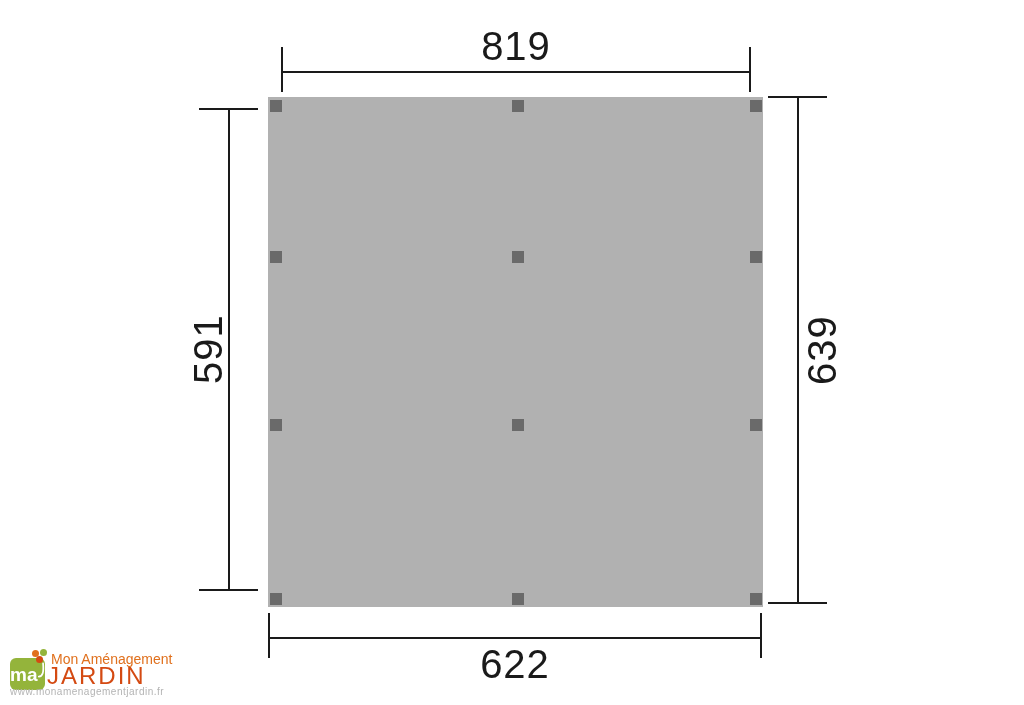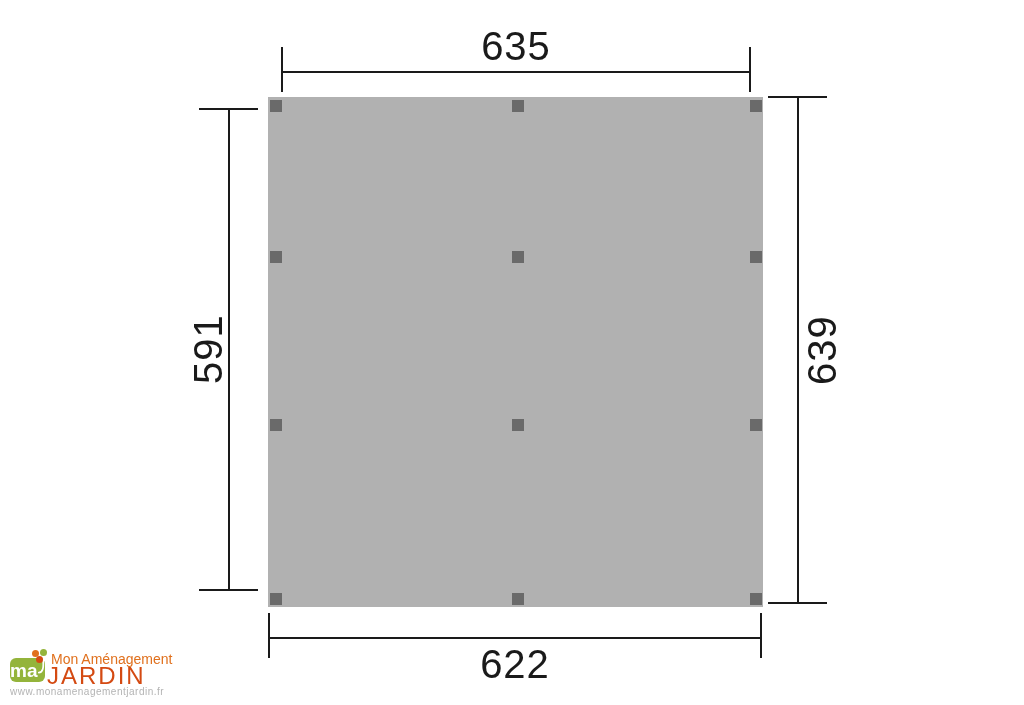--- a/index.html
+++ b/index.html
@@ -14,21 +14,21 @@
   .dline.h{height:2px;} .dline.v{width:2px;}
   .tick.v{width:2px;height:45px;} .tick.h{height:2px;width:59px;}
   .dim-label{
     position:absolute;font-size:40px;line-height:1;color:var(--ink,#1a1a1a);
     white-space:nowrap;transform:translate(-50%,-50%);letter-spacing:1px;
   }
   .dim-label.rot{transform:translate(-50%,-50%) rotate(-90deg);}
   
   .logo{position:absolute;left:0;top:640px;width:220px;height:65px;}
   .logo-box{
-    position:absolute;left:10px;top:18px;width:35px;height:24px;border-radius:6px;
+    position:absolute;left:10px;top:18px;width:35px;height:32px;border-radius:6px;
     background:var(--brandGreen,#94b43b);display:flex;align-items:center;justify-content:center;
   }
   .logo-box .mono{color:#fff;font-weight:bold;font-size:19px;line-height:1;letter-spacing:0;}
   .logo-box svg{margin-left:1px;margin-top:-8px;}
   .clover{position:absolute;left:32px;top:9px;width:16px;height:16px;}
   .clover i{position:absolute;border-radius:50%;width:7px;height:7px;display:block;}
   .clover .c1{left:0;top:1px;background:var(--brandOrange,#e0701d);}
   .clover .c2{left:8px;top:0;background:var(--brandGreen,#94b43b);}
   .clover .c3{left:4px;top:7px;background:var(--brandDark,#d44a12);}
   .brand-top{position:absolute;left:51px;top:11px;font-size:14px;color:var(--brandOrange,#e0701d);white-space:nowrap;}
@@ -54,21 +54,21 @@
       <div class="post" style="left: 750px; top: 419px; width: 12px; height: 12px;"></div>
       <div class="post" style="left: 270px; top: 593px; width: 12px; height: 12px;"></div>
       <div class="post" style="left: 512px; top: 593px; width: 12px; height: 12px;"></div>
       <div class="post" style="left: 750px; top: 593px; width: 12px; height: 12px;"></div>
     </div>
 
   <div>
     <div class="dline h" style="left:282px;top:71px;width:468px;"></div>
     <div class="tick v" style="left:281px;top:47px;"></div>
     <div class="tick v" style="left:749px;top:47px;"></div>
-    <div class="dim-label" style="left:516px;top:46px;">635</div>
+    <div class="dim-label" style="left:516px;top:46px;">819</div>
   </div>
 
   <div>
     <div class="dline h" style="left:269px;top:637px;width:493px;"></div>
     <div class="tick v" style="left:268px;top:613px;"></div>
     <div class="tick v" style="left:760px;top:613px;"></div>
     <div class="dim-label" style="left:515px;top:664px;">622</div>
   </div>
 
   <div>

